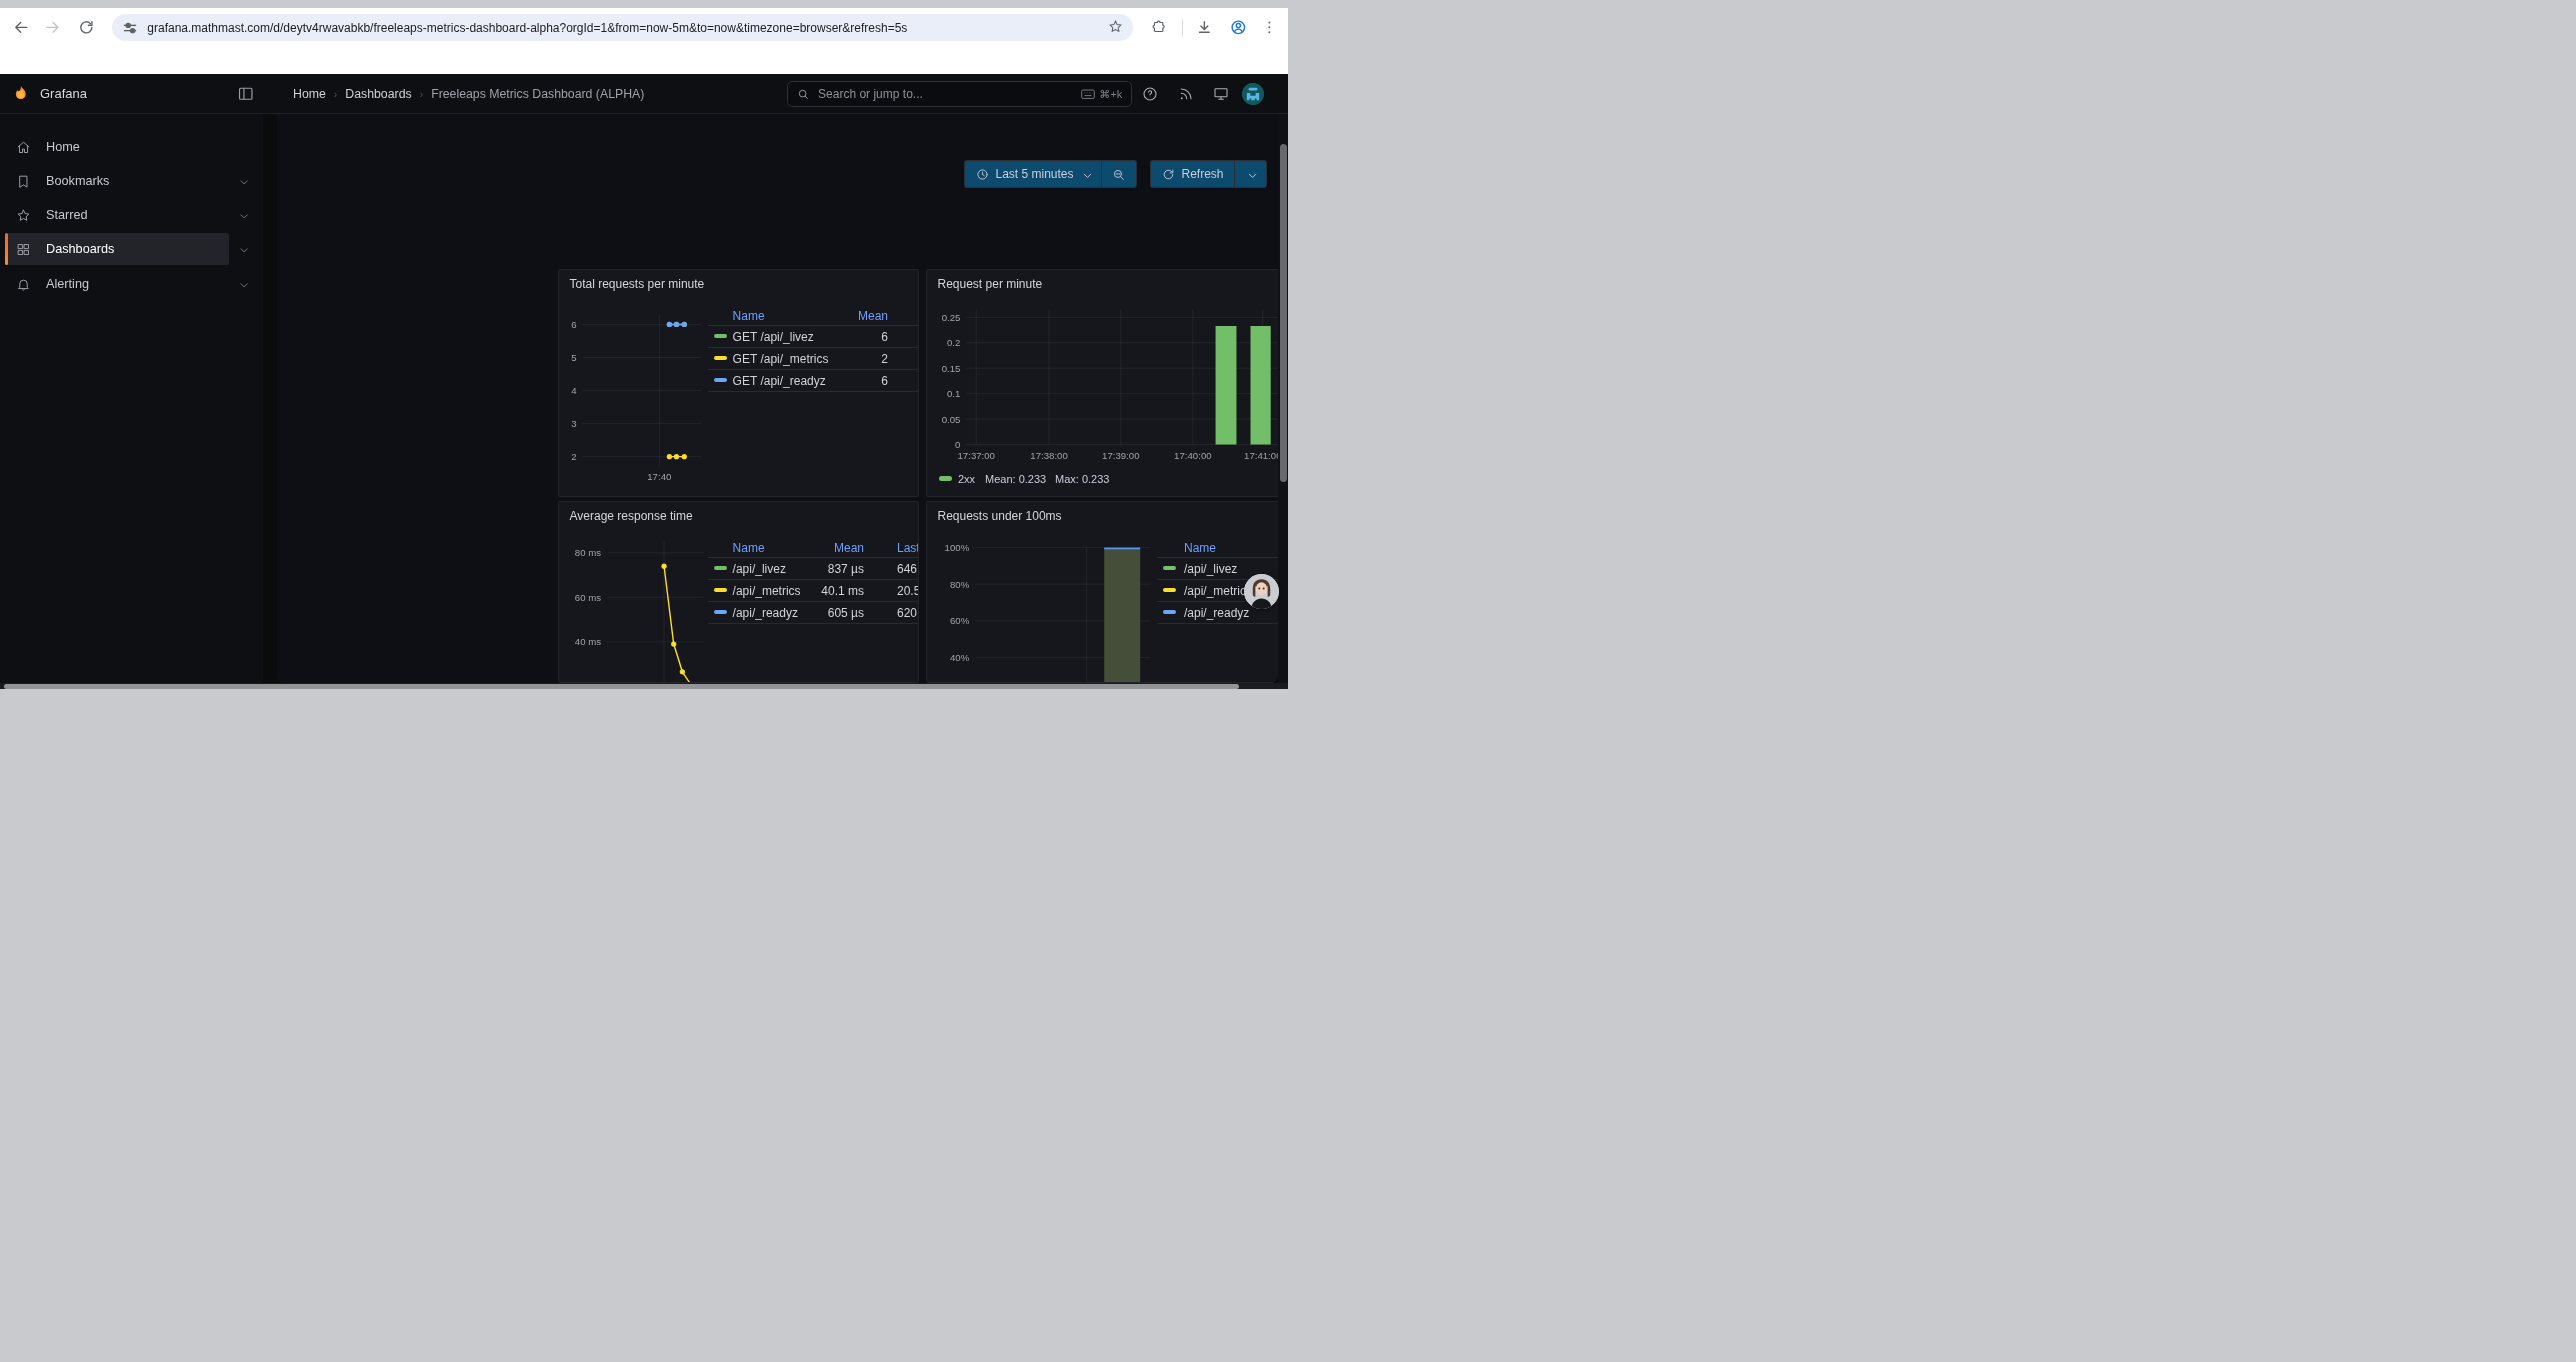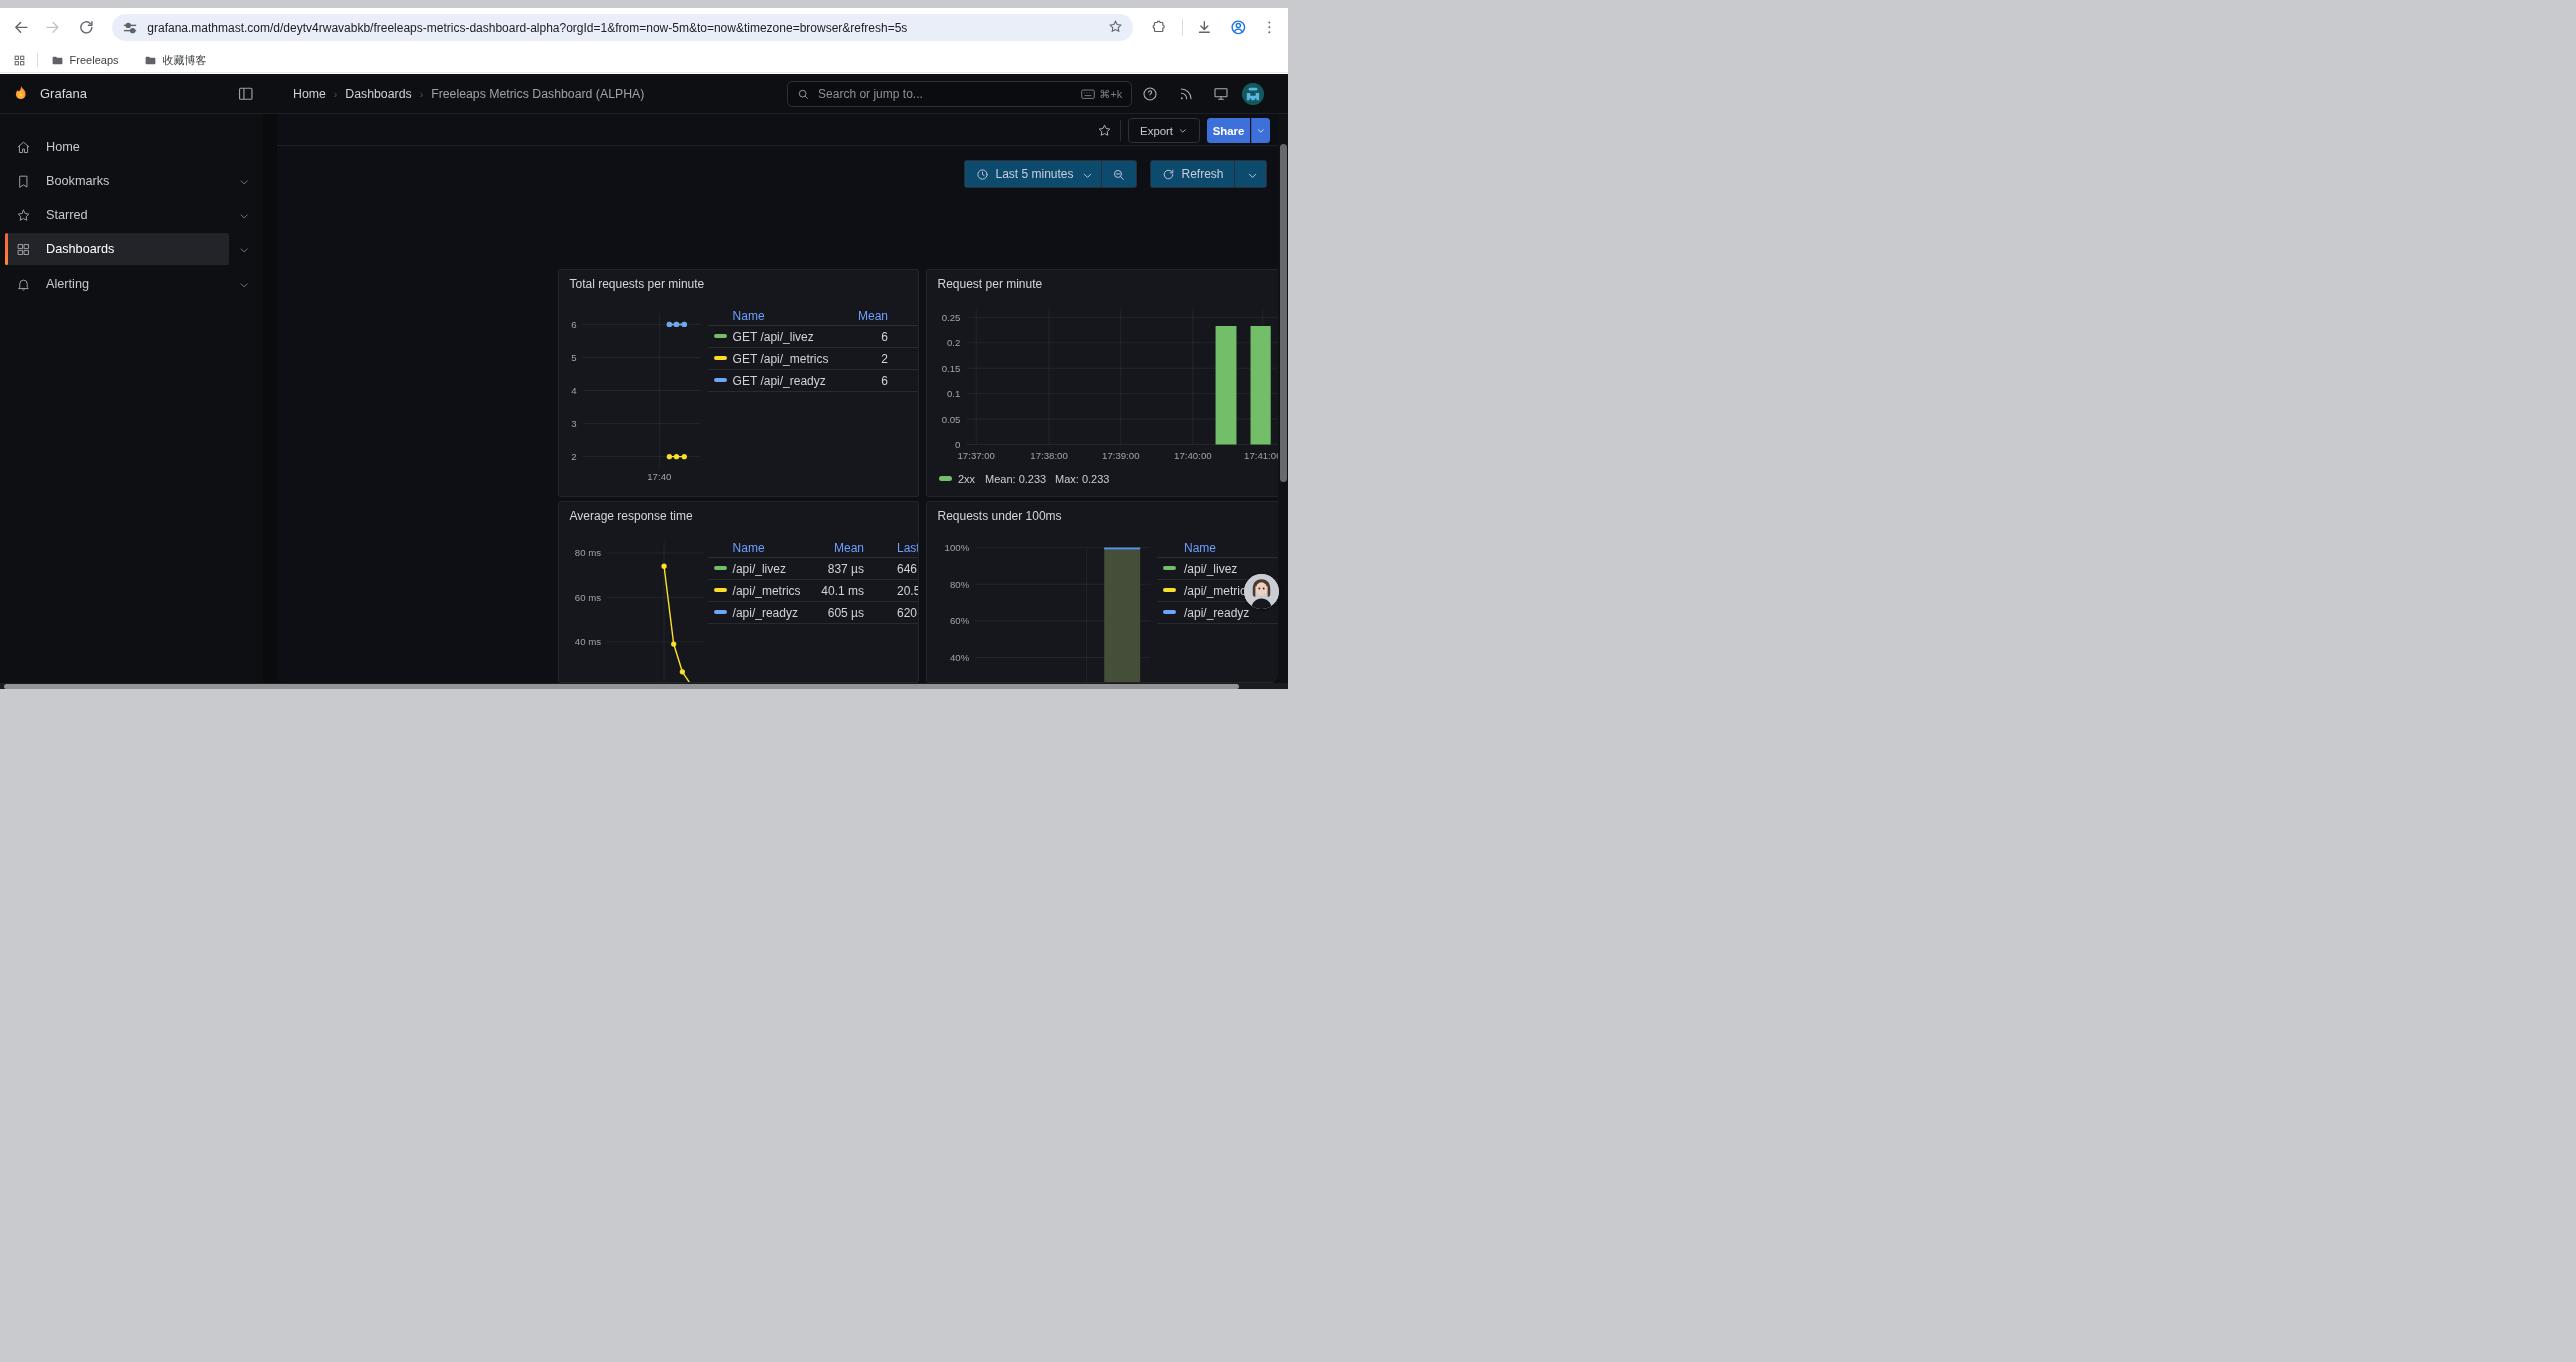--- a/index.html
+++ b/index.html
@@ -181,43 +181,20 @@
           </svg>
       </div>
       <div class="tbtn" style="left:1257px">
         <svg viewBox="0 0 24 24">
             <circle cx="12" cy="5" r="1.4" fill="#5f6368" stroke="none"></circle>
             <circle cx="12" cy="12" r="1.4" fill="#5f6368" stroke="none"></circle>
             <circle cx="12" cy="19" r="1.4" fill="#5f6368" stroke="none"></circle>
           </svg>
       </div>
     </div>
-    <div id="bookmarks">
-      <div class="appsbtn">
-        <svg viewBox="0 0 24 24">
-            <rect x="4" y="4" width="6" height="6"></rect>
-            <rect x="14" y="4" width="6" height="6"></rect>
-            <rect x="4" y="14" width="6" height="6"></rect>
-            <rect x="14" y="14" width="6" height="6"></rect>
-          </svg>
-      </div>
-      <div class="bmsep"></div>
-      <div class="bm" style="left:46px">
-        <svg viewBox="0 0 24 24">
-            <path d="M3 6.5A1.5 1.5 0 0 1 4.5 5h4.8l2 2h8.2A1.5 1.5 0 0 1 21 8.5v9A1.5 1.5 0 0 1 19.5 19h-15A1.5 1.5 0 0 1 3 17.5z"></path>
-          </svg>
-        <span>Freeleaps</span>
-      </div>
-      <div class="bm" style="left:139px">
-        <svg viewBox="0 0 24 24">
-            <path d="M3 6.5A1.5 1.5 0 0 1 4.5 5h4.8l2 2h8.2A1.5 1.5 0 0 1 21 8.5v9A1.5 1.5 0 0 1 19.5 19h-15A1.5 1.5 0 0 1 3 17.5z"></path>
-          </svg>
-        <span>收藏博客</span>
-      </div>
-    </div>
   </div>
 
   <div id="gf">
 
     <div id="gf-header">
       <svg class="gf-logo" viewBox="0 0 24 24">
         <defs>
             <radialGradient id="fl" cx="50%" cy="65%" r="70%">
               <stop offset="0%" stop-color="#fcd24c"></stop>
               <stop offset="55%" stop-color="#ff9830"></stop>
@@ -331,42 +308,20 @@
               <path d="M10.5 20.5a1.8 1.8 0 0 0 3 0"></path>
             </svg></span>
         <span class="nav-lbl">Alerting</span>
         <span class="nav-chev"><svg viewBox="0 0 24 24">
               <path d="M6 9.5l6 6 6-6"></path>
             </svg></span>
       </div>
     </div>
 
     <div id="content">
-      <div id="subheader">
-        <span id="star-dash">
-          <svg viewBox="0 0 24 24">
-              <path d="M12 3.5l2.6 5.3 5.9.9-4.2 4.1 1 5.8L12 16.9l-5.3 2.7 1-5.8-4.2-4.1 5.9-.9z"></path>
-            </svg>
-        </span>
-        <span class="subsep"></span>
-        <div class="btn" id="export-btn">
-          <span>Export</span>
-          <span class="chev"><svg viewBox="0 0 24 24">
-                <path d="M6 9.5l6 6 6-6"></path>
-              </svg></span>
-        </div>
-        <div class="btn" id="share-btn">
-          <span>Share</span>
-        </div>
-        <div class="btn" id="share-chev">
-          <span class="chev"><svg viewBox="0 0 24 24">
-                <path d="M6 9.5l6 6 6-6"></path>
-              </svg></span>
-        </div>
-      </div>
 
       <div class="tgroup" id="timepicker">
         <div class="tseg">
           <svg viewBox="0 0 24 24">
               <circle cx="12" cy="12" r="8.5"></circle>
               <path d="M12 7.5V12l3 2"></path>
             </svg>
           <span>Last 5 minutes</span>
           <span class="chev"><svg viewBox="0 0 24 24">
                 <path d="M6 9.5l6 6 6-6"></path>

